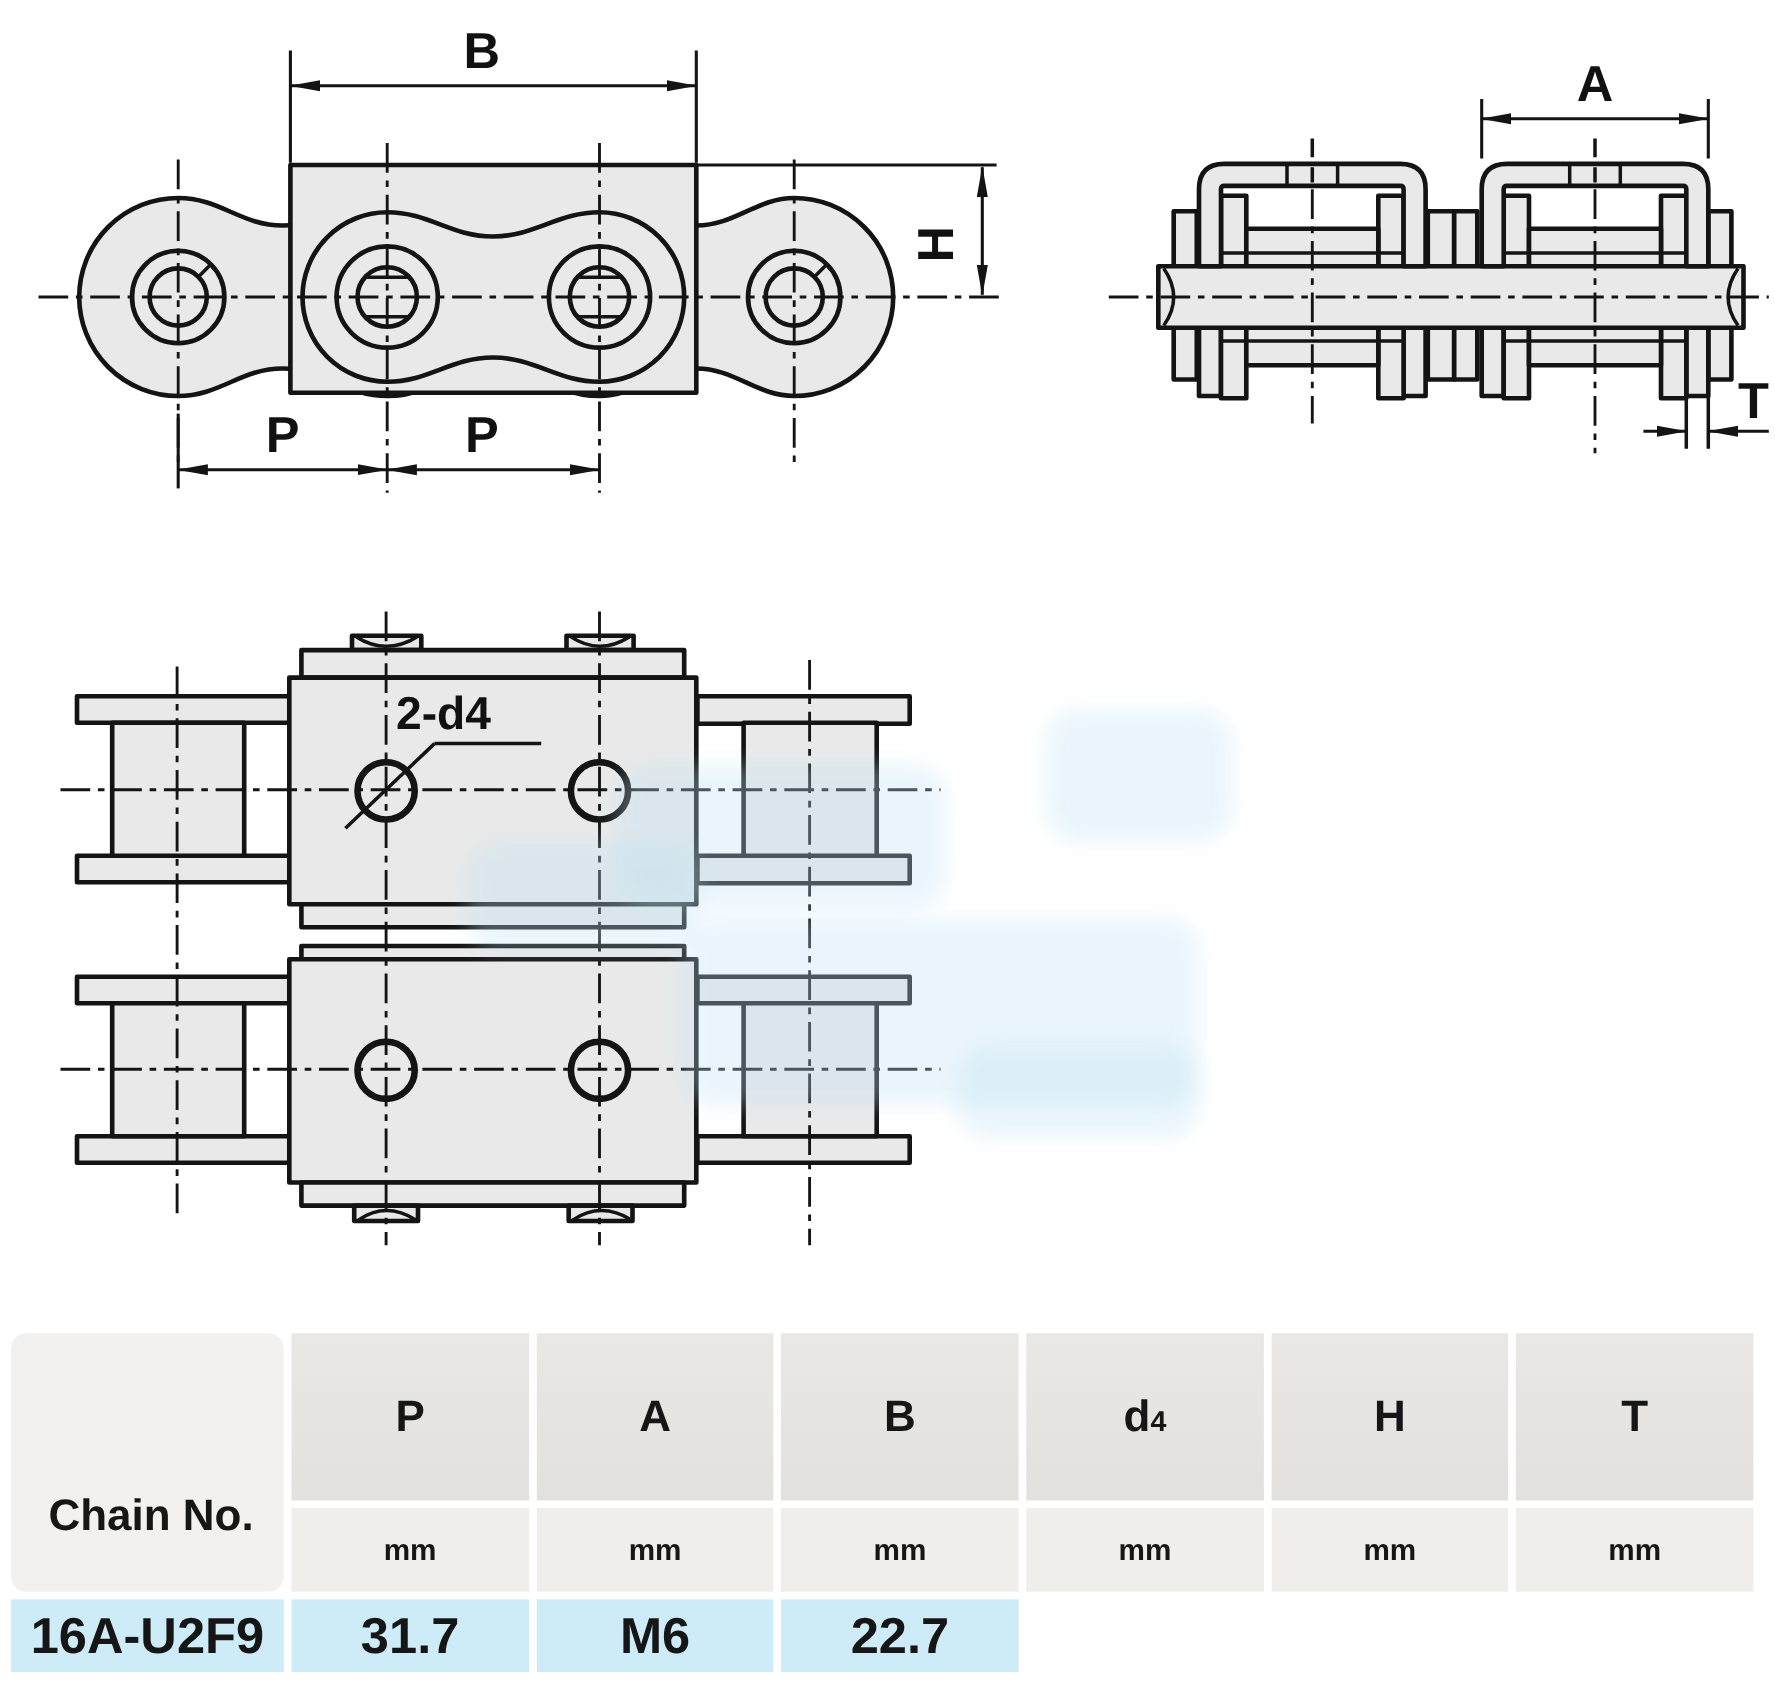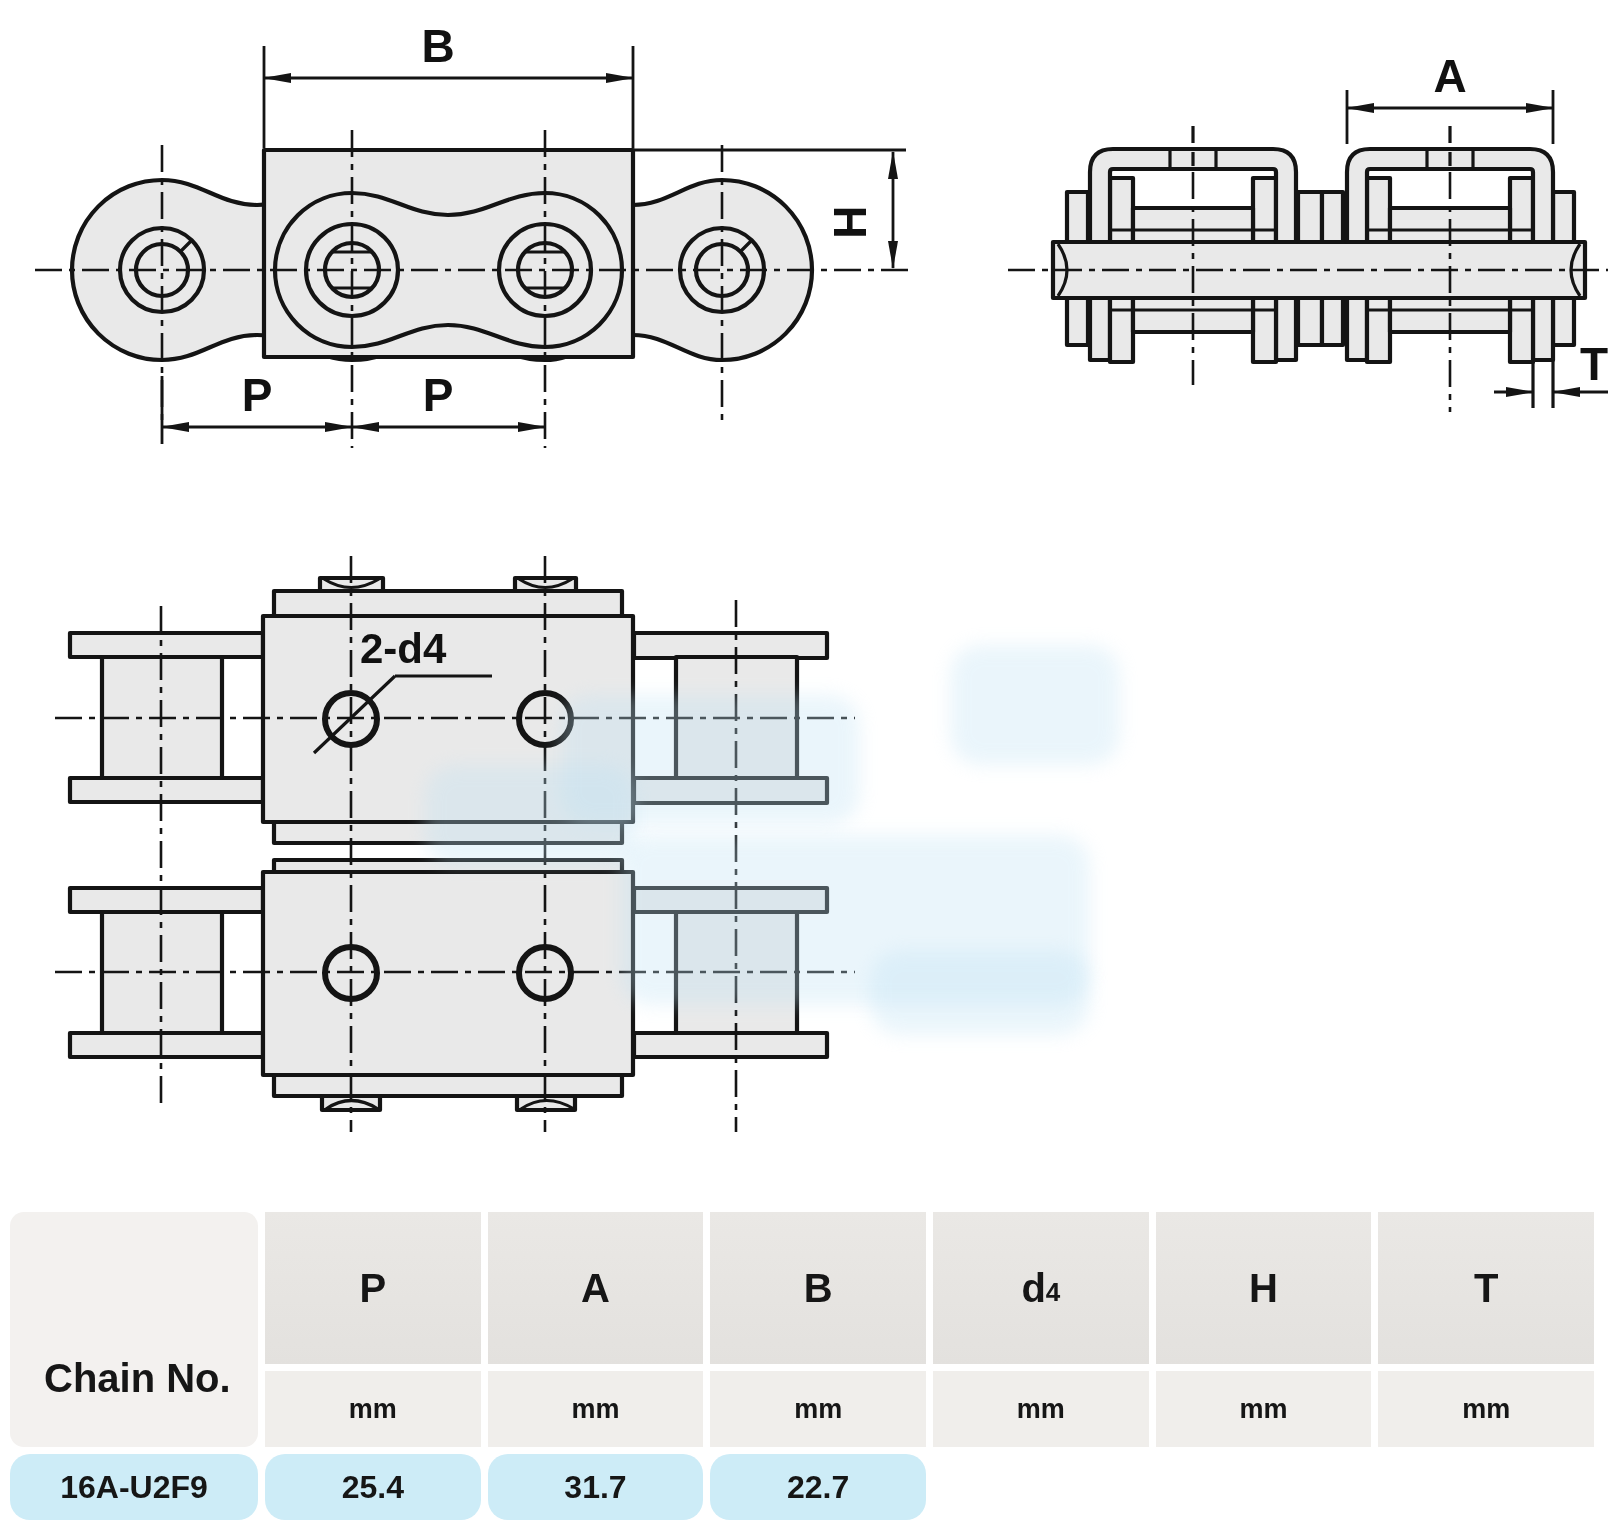--- a/index.html
+++ b/index.html
@@ -17,21 +17,21 @@
   
   #spec-table{position:absolute;left:10px;top:1212px;width:1584px;
     display:grid;grid-template-columns:248px repeat(6,1fr);
     grid-template-rows:152px 76px 66px;gap:7px;background:#fff;}
   .cell{display:flex;align-items:center;justify-content:center;color:#161616;}
   .chain-head{grid-row:1/3;background:#f3f1ef;align-items:flex-end;justify-content:flex-start;
     padding:0 0 46px 34px;font-size:40px;font-weight:600;border-radius:14px;}
   .head{background:linear-gradient(180deg,#eae8e5,#e3e1de);font-size:40px;font-weight:600;}
   .head sub{font-size:26px;font-weight:600;transform:translateY(4px);}
   .unit{background:#f0eeeb;font-size:27px;font-weight:600;}
-  .data{background:#cdecf7;font-size:32px;font-weight:600;border-radius:20px;}
+  .data{background:#cdecf7;font-size:46px;font-weight:600;}
 </style>
 </head>
 <body>
 
 <div id="stage">
 
   
   <div class="wm" style="left:950px;top:645px;width:170px;height:120px;"></div>
   <div class="wm" style="left:560px;top:695px;width:300px;height:130px;"></div>
   <div class="wm" style="left:425px;top:765px;width:210px;height:100px;"></div>
@@ -217,17 +217,17 @@
       </div>
 
     <div class="cell unit">mm</div>
     <div class="cell unit">mm</div>
     <div class="cell unit">mm</div>
     <div class="cell unit">mm</div>
     <div class="cell unit">mm</div>
     <div class="cell unit">mm</div>
 
     <div class="cell data">16A-U2F9</div>
-    <div class="cell data">25.4</div>
     <div class="cell data">31.7</div>
+    <div class="cell data">M6</div>
     <div class="cell data">22.7</div>
   </div>
 </div>
 
 </body></html>

